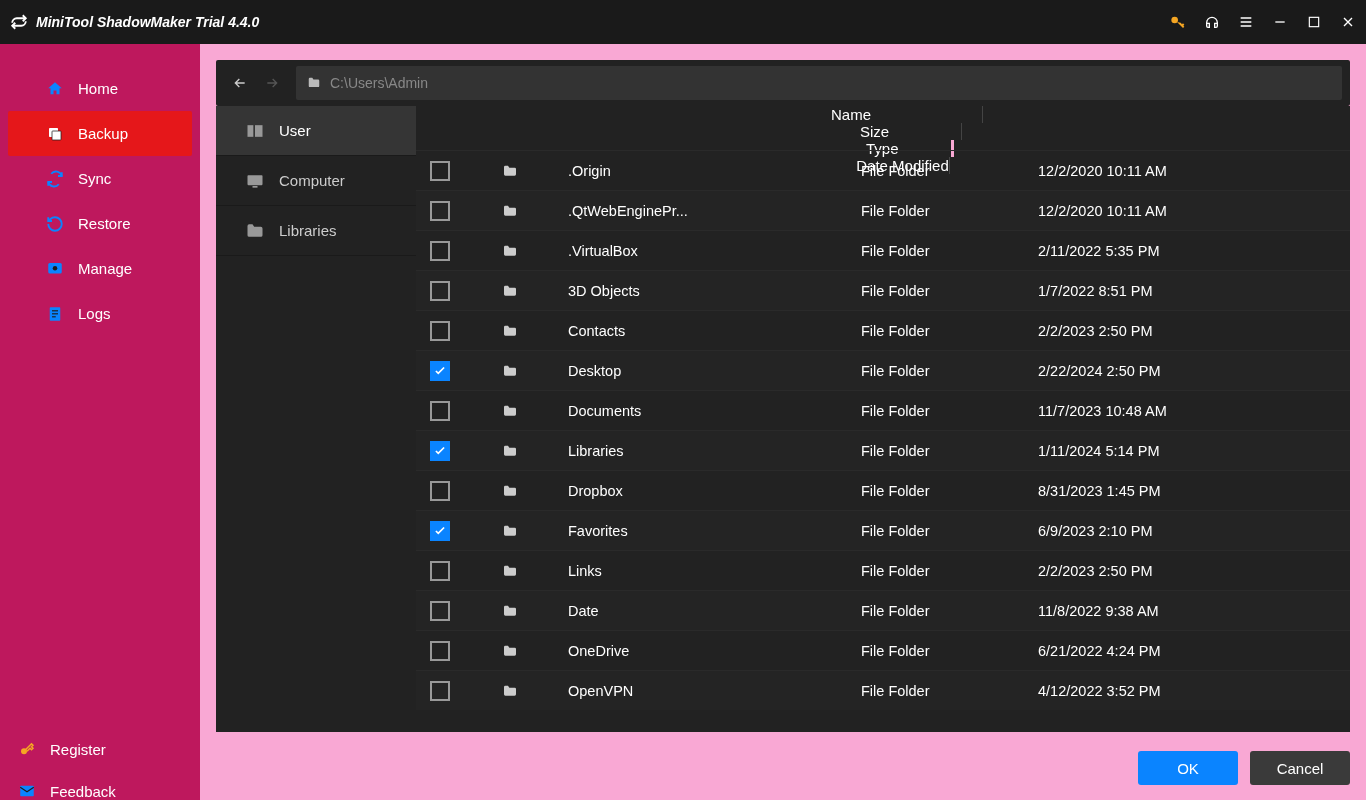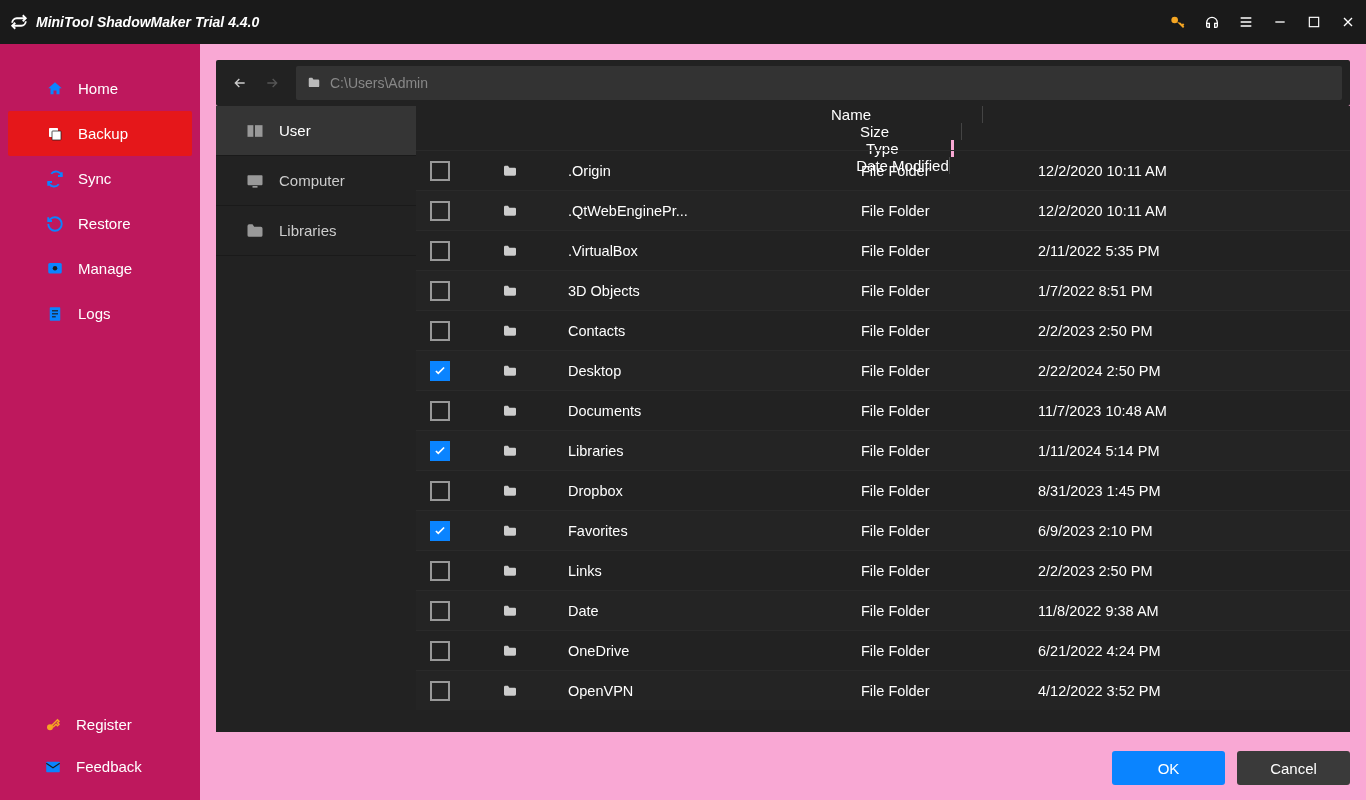--- a/index.html
+++ b/index.html
@@ -19,21 +19,21 @@
   .body { flex: 1; display: flex; }
 
   
   .sidebar { width: 200px; background: #be185d; display: flex; flex-direction: column; padding-top: 22px; }
   .nav { display: flex; flex-direction: column; }
   .nav-item { display: flex; align-items: center; gap: 14px; height: 45px; padding-left: 38px; color: #fff; font-size: 15px; cursor: pointer; margin: 0 8px; border-radius: 2px; }
   .nav-item.active { background: #e5171a; }
   .nav-icon { width: 18px; height: 18px; color: #0a84ff; display:flex; align-items:center; justify-content:center; flex-shrink:0;}
   .nav-item.active .nav-icon { color:#fff; }
   .sidebar .grow { flex:1; }
-  .bottom-item { display:flex; align-items:flex-start; gap:14px; height:42px; padding-left:44px; color:#fff; font-size:15px; cursor:pointer;}
+  .bottom-item { display:flex; align-items:flex-end; gap:14px; height:42px; padding-left:18px; color:#fff; font-size:15px; cursor:pointer;}
 
   
   .main { flex: 1; background: #f9a8d4; display: flex; flex-direction: column; }
 
   
   .pathbar { height: 46px; background: #222; margin: 16px 16px 0 16px; display:flex; align-items:center; padding: 0 8px; border-radius:2px; }
   .navarrow { width: 32px; height: 32px; display:flex; align-items:center; justify-content:center; color:#ccc; cursor:pointer; }
   .navarrow.disabled { color:#555; }
   .pathbox { flex:1; background:#333; height: 34px; margin-left:8px; display:flex; align-items:center; padding: 0 10px; border-radius:2px; }
   .pathbox .picon { width:16px; height:16px; margin-right:8px; color:#bbb; display:flex; align-items:center;}
@@ -62,21 +62,21 @@
   .row .c-type { width: 100px; }
   .row .c-date { flex:1;margin-left:36px; }
 
   
   .filelist::-webkit-scrollbar { width: 16px; }
   .filelist::-webkit-scrollbar-track { background: #ddd; }
   .filelist::-webkit-scrollbar-thumb { background: #888; }
 
   
   .footer { height: 56px; display:flex; justify-content:flex-end; align-items:center; padding: 0 16px 8px 0; gap: 12px;}
-  .btn { width: 113px; height: 34px; border-radius: 3px; border:none; font-size: 15px; color:#fff; cursor:pointer; display:flex; align-items:center; justify-content:center;}
+  .btn { width: 100px; height: 34px; border-radius: 3px; border:none; font-size: 15px; color:#fff; cursor:pointer; display:flex; align-items:center; justify-content:center;}
   .btn.primary { background:#0a84ff; }
   .btn.secondary { background:#3a3a3a; }
 </style>
 </head>
 <body>
 
 <div class="app">
 
   <div class="titlebar">
     <div class="logo">

